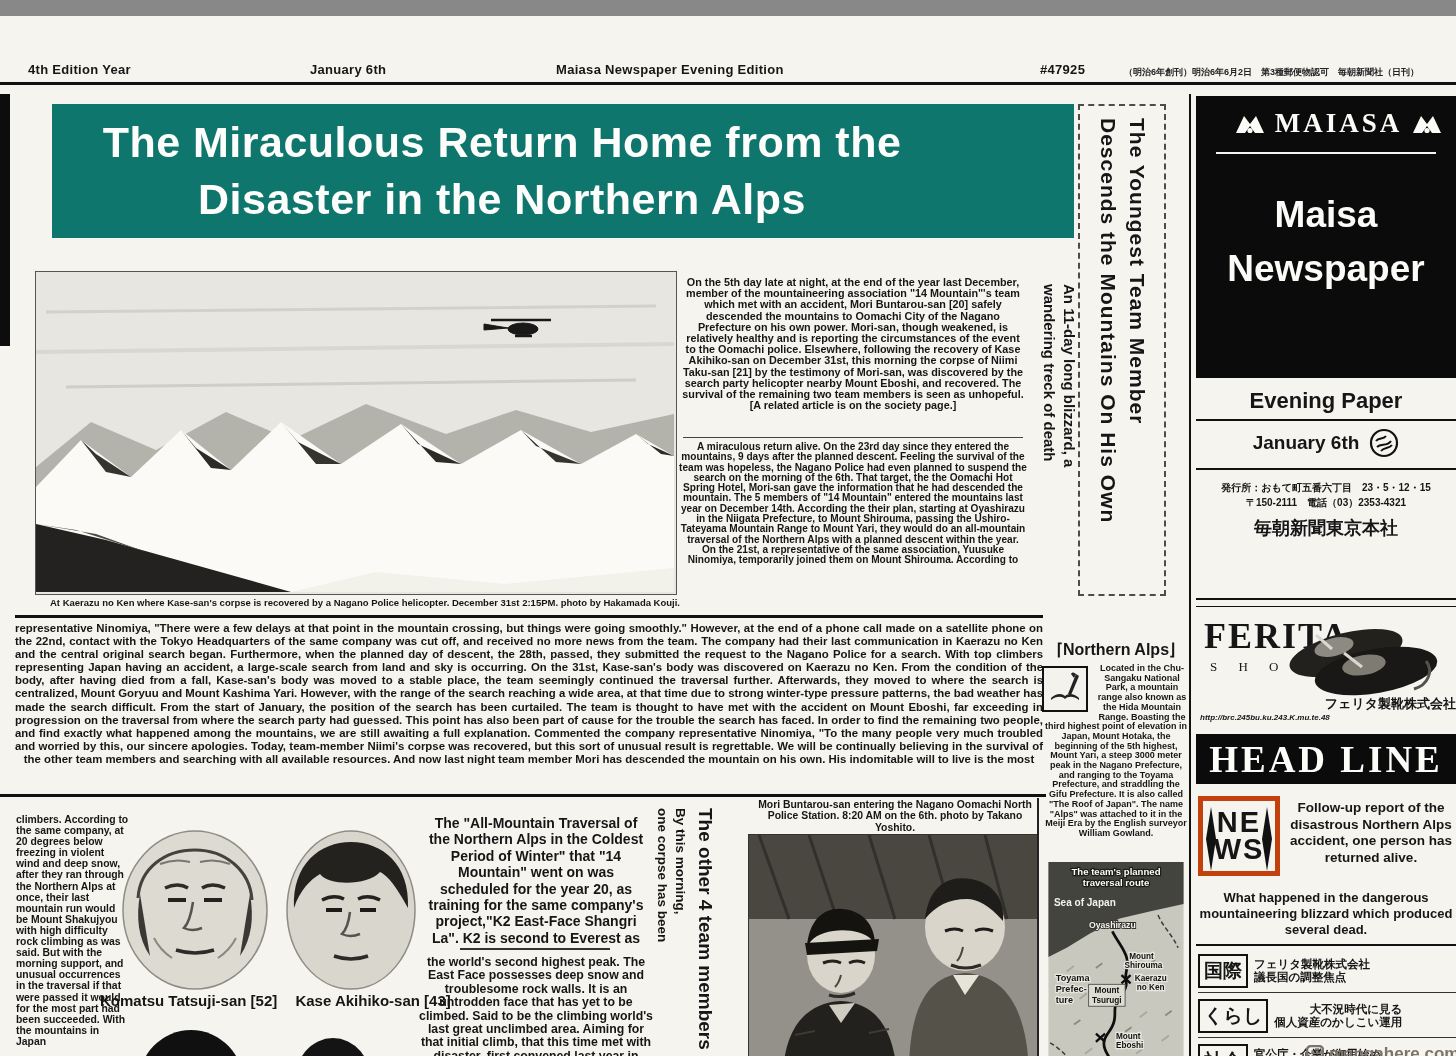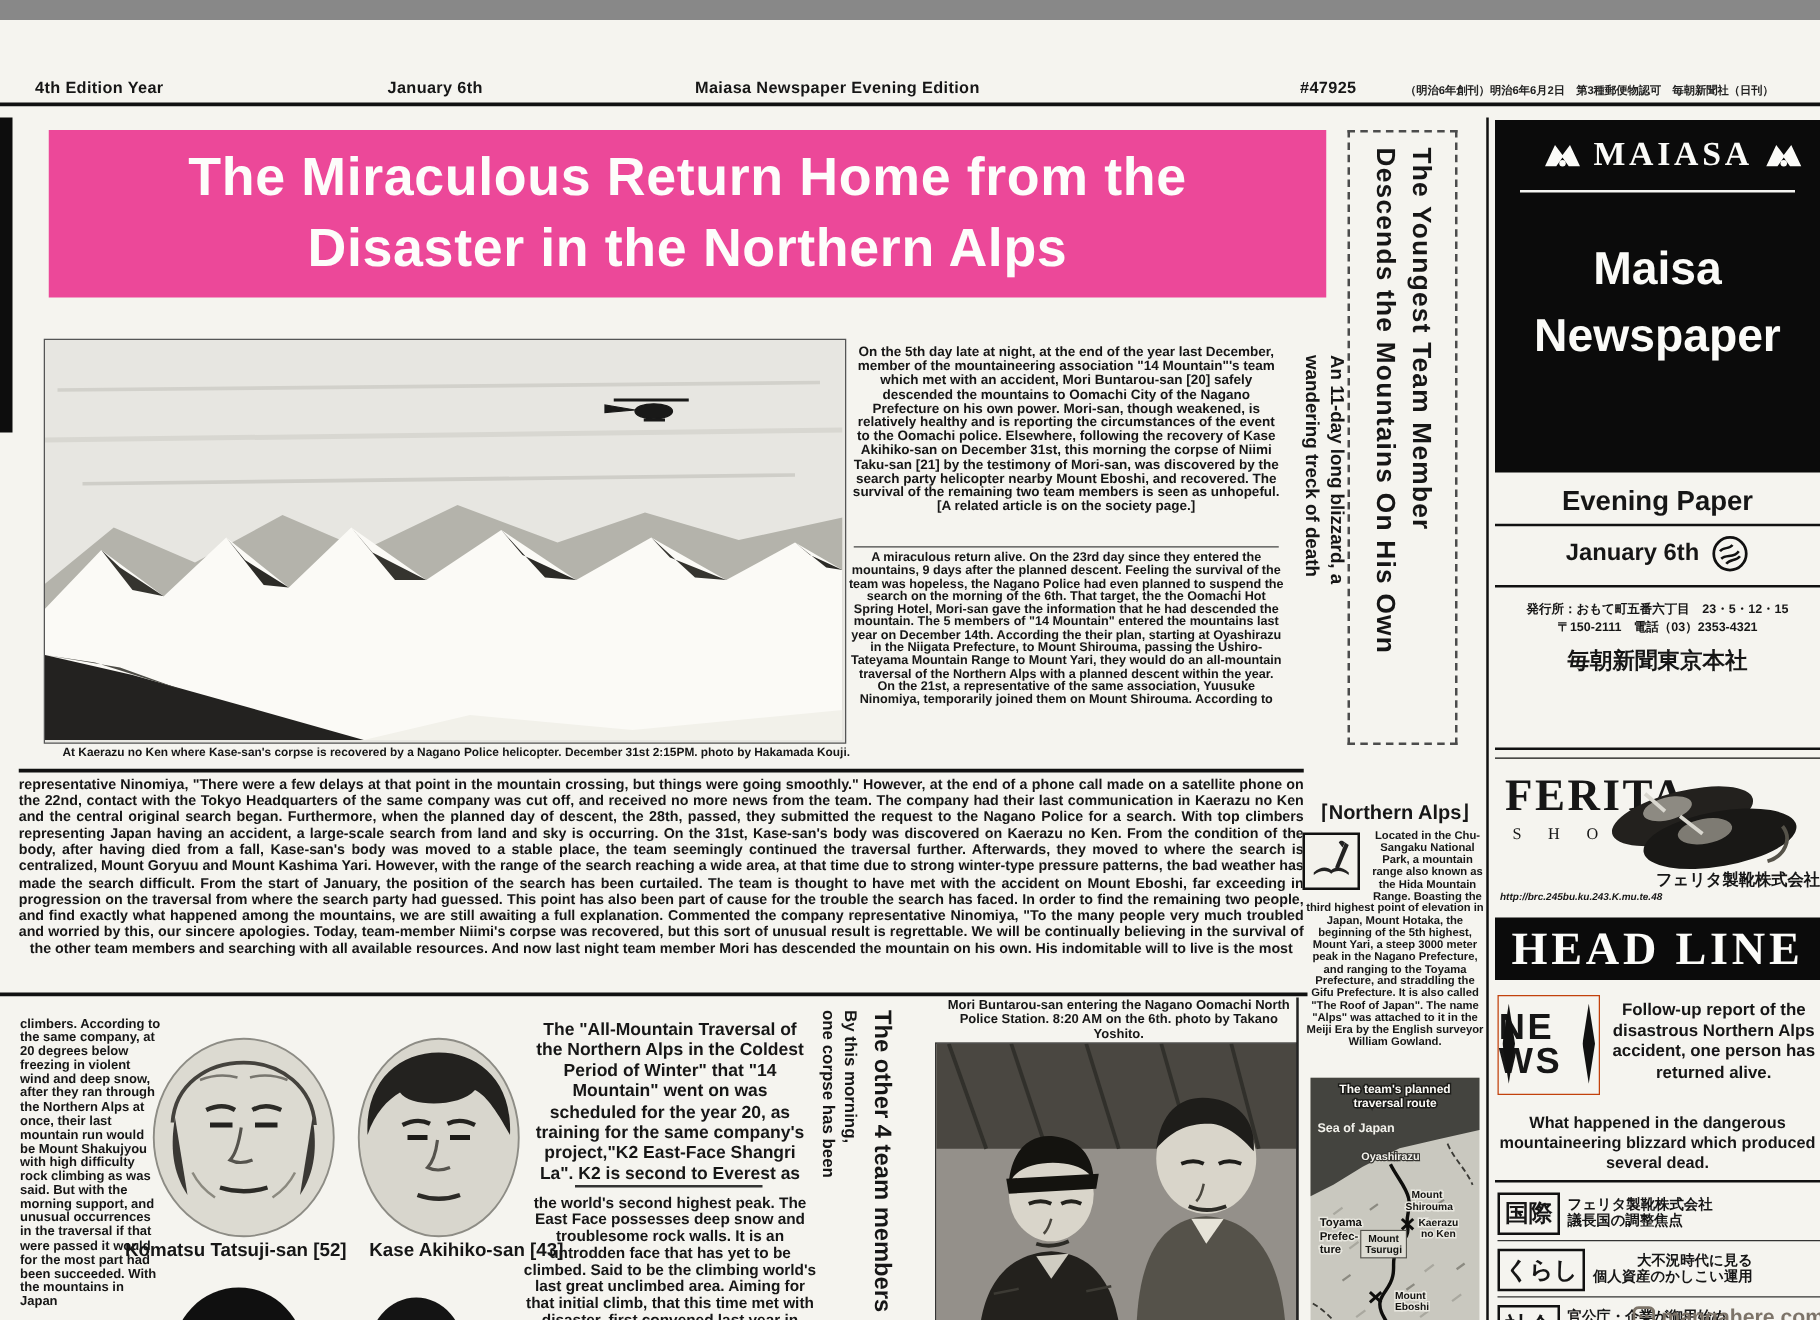--- a/index.html
+++ b/index.html
@@ -9,22 +9,22 @@
   .vert{writing-mode:vertical-rl;}
 
   
   .mast{top:46px;height:22px;font-size:13px;font-weight:bold;letter-spacing:.3px;}
   .mast-rule{top:66px;left:0;width:1456px;height:3px;background:#111;}
   .fineprint{top:50px;left:1124px;width:332px;font-size:9px;font-weight:bold;color:#222;}
 
   .left-bar{left:0;top:78px;width:10px;height:252px;background:#0d0d0d;}
 
   
-  .headline-box{left:39px;top:88px;width:1022px;height:134px;background:#ec4899;color:#fdfdfb;
-    display:flex;align-items:center;justify-content:center;}
+  .headline-box{left:52px;top:88px;width:1022px;height:134px;background:#0f766e;color:#fdfdfb;
+    display:flex;align-items:center;justify-content:flex-start;}
   .headline-box .t{font-size:43px;font-weight:bold;line-height:1.32;text-align:center;letter-spacing:.5px;width:900px;}
 
   
   .photo{left:35px;top:255px;width:640px;height:322px;border:1px solid #555;background:#e8e7e2;}
   .photo-cap{left:20px;top:581px;width:660px;font-size:9.5px;font-weight:bold;text-align:right;}
 
   
   .col1{left:681px;top:261px;width:344px;height:158px;font-size:10.8px;line-height:11.2px;font-weight:bold;text-align:center;}
   .colrule{left:683px;top:421px;width:340px;height:1px;background:#444;}
   .col2{left:679px;top:426px;width:348px;height:172px;font-size:10.1px;line-height:10.3px;font-weight:bold;text-align:center;}
@@ -57,22 +57,22 @@
   .pub-name{font-family:"Liberation Serif",serif;font-size:18px;font-weight:bold;margin-top:6px;}
   .ad-box{left:1196px;top:590px;width:260px;height:122px;border-top:1px solid #111;position:absolute;}
   .ad-brand{position:absolute;left:8px;top:8px;font-family:"Liberation Serif",serif;font-size:36px;font-weight:bold;letter-spacing:2px;}
   .ad-sub{position:absolute;left:14px;top:52px;font-family:"Liberation Serif",serif;font-size:13px;letter-spacing:9px;}
   .ad-company{position:absolute;right:0px;top:88px;font-size:13px;font-weight:bold;}
   .ad-url{position:absolute;left:4px;top:106px;font-size:8px;font-weight:bold;font-style:italic;}
   .headline-bar{left:1196px;top:718px;width:260px;height:50px;background:#0b0b0b;color:#fcfcf9;
         display:flex;align-items:center;justify-content:center;font-family:"Liberation Serif",serif;
         font-size:37px;font-weight:bold;letter-spacing:3px;}
   .news-row{left:1196px;top:780px;width:260px;height:84px;}
-  .news-logo{position:absolute;left:2px;top:0;width:82px;height:80px;border:1px solid #c2410c;box-sizing:border-box;
-        display:flex;flex-direction:column;align-items:flex-start;justify-content:center;line-height:.92;}
+  .news-logo{position:absolute;left:2px;top:0;width:82px;height:80px;border:5px solid #c2410c;box-sizing:border-box;
+        display:flex;flex-direction:column;align-items:center;justify-content:center;line-height:.92;}
   .news-logo span{font-size:29px;font-weight:bold;letter-spacing:2px;}
   .news-text{position:absolute;left:92px;top:4px;width:166px;font-size:13.5px;line-height:16.5px;font-weight:bold;text-align:center;}
   .news-sub{left:1196px;top:874px;width:260px;font-size:13px;line-height:16px;font-weight:bold;text-align:center;}
   .side-rule2{left:1196px;top:928px;width:260px;height:2px;background:#111;}
   .cat-row{left:1198px;width:258px;height:42px;display:flex;align-items:center;gap:6px;border-bottom:1px solid #333;}
   .cat-label{border:2px solid #111;font-size:19px;font-weight:bold;padding:2px 4px;white-space:nowrap;}
   .cat-lines{font-size:11.5px;font-weight:bold;line-height:13.5px;}
   .watermark{left:1306px;top:1028px;display:flex;align-items:center;gap:5px;color:#7d7469;font-size:17px;font-weight:bold;}
 
   

